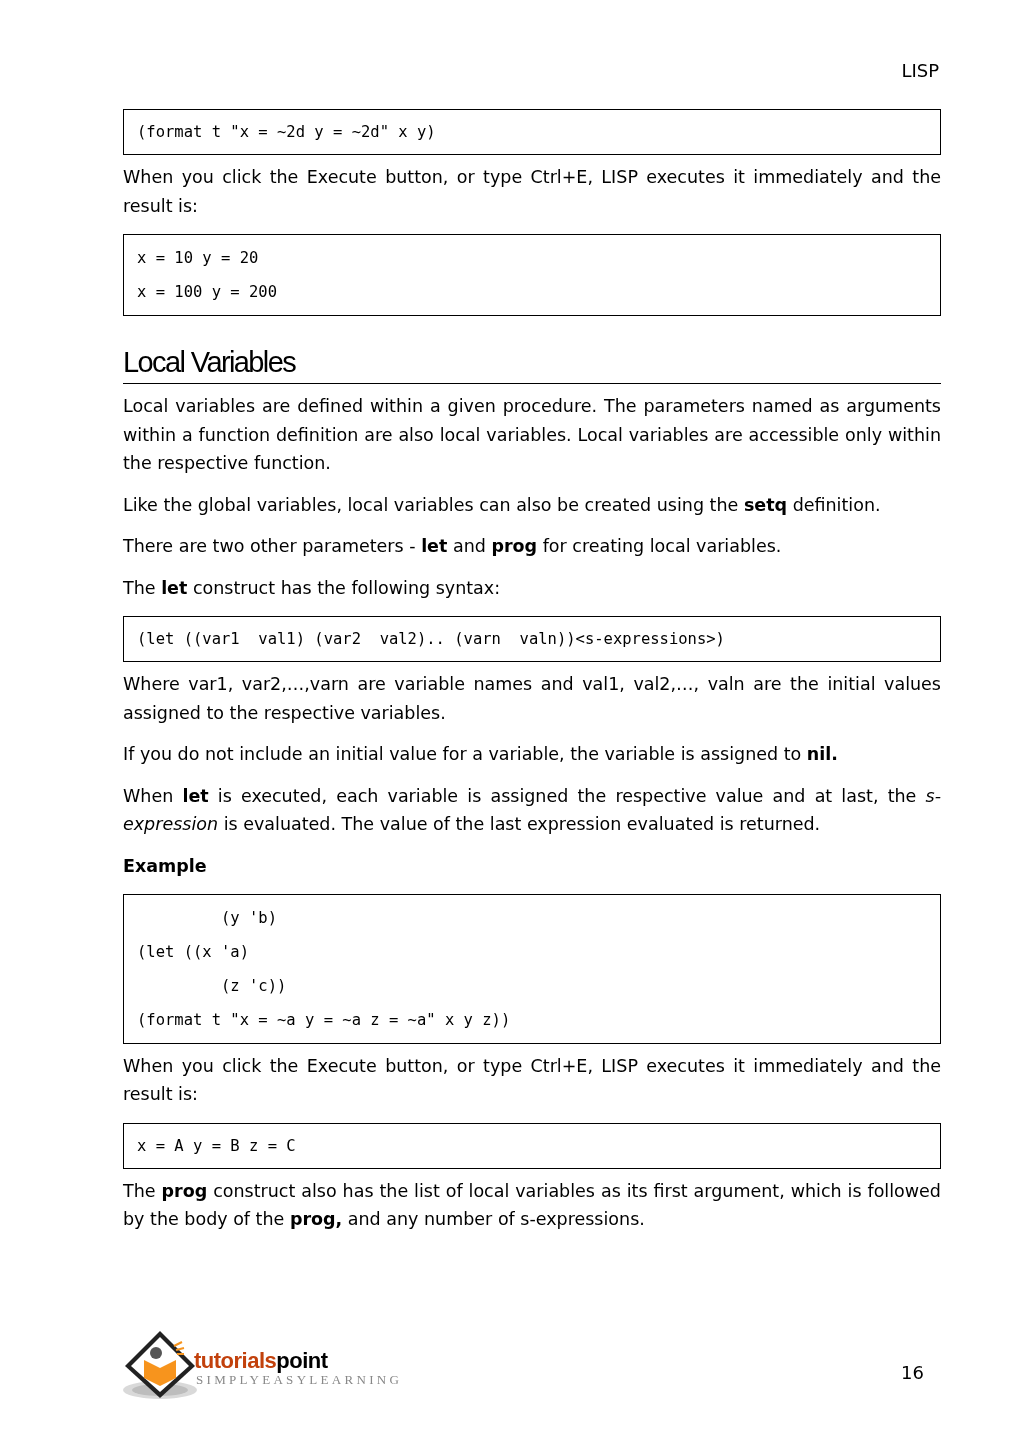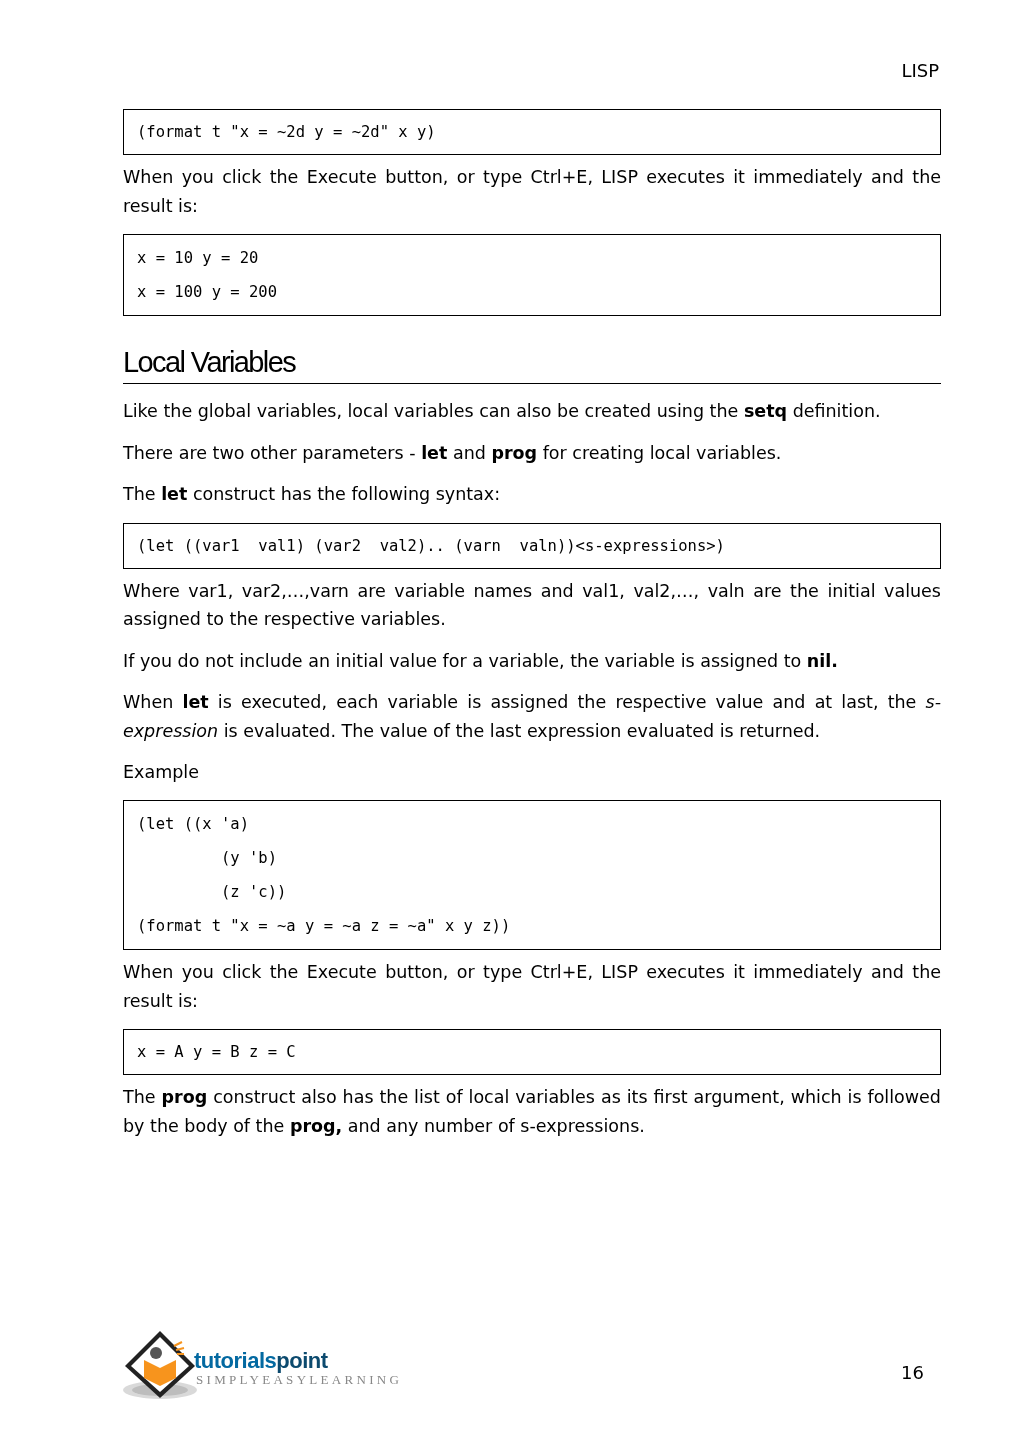--- a/index.html
+++ b/index.html
@@ -8,21 +8,21 @@
   .header-title { position: absolute; top: 60px; right: 80px; font-size: 18px; }
   .content { position: absolute; left: 123px; top: 109px; width: 818px; }
   .code { border: 1px solid #000; padding: 10px 13px; font-family: "DejaVu Sans Mono", monospace;
           font-size: 15.5px; line-height: 34px; white-space: pre; box-sizing: border-box; width: 818px; }
   .code.single { padding: 5px 13px; }
   .code.multi { padding: 6px 13px; }
   .para { font-size: 17.5px; line-height: 28.5px; text-align: justify; margin: 8px 0 0 0; }
   .para.sp { margin-top: 13px; }
   .heading { font-family: "Liberation Sans", sans-serif; font-weight: normal; font-size: 29px;
              letter-spacing: -1.6px; border-bottom: 1.5px solid #000; padding-bottom: 4px; margin-top: 30px; }
-  .subhead { font-weight: normal; font-size: 17.5px; margin-top: 13px; line-height: 28px; }
+  .subhead { font-weight: bold; font-size: 17.5px; margin-top: 13px; line-height: 28px; }
   .footer-logo { position: absolute; left: 122px; top: 1328px; width: 245px; height: 75px; }
   .page-num { position: absolute; top: 1362px; right: 95px; font-size: 18px; }
   b { font-weight: bold; }
   i { font-style: italic; }
 </style>
 </head>
 <body>
 
 <div class="header-title">LISP</div>
 
@@ -30,59 +30,60 @@
 
   <div class="code single"><div>(format t "x = ~2d y = ~2d" x y)</div></div>
 
   <p class="para">When you click the Execute button, or type Ctrl+E, LISP executes it immediately and the result is:</p>
 
   <div style="height:14px"></div>
   <div class="code multi"><div>x = 10 y = 20</div><div>x = 100 y = 200</div></div>
 
   <div class="heading">Local Variables</div>
 
+  <p class="para">Local variables are defined within a given procedure. The parameters named as arguments within a function definition are also local variables. Local variables are accessible only within the respective function.</p>
 
   <p class="para sp"><span>Like the global variables, local variables can also be created using the </span><b>setq</b><span> definition.</span></p>
 
   <p class="para sp"><span>There are two other parameters - </span><b>let</b><span> and </span><b>prog</b><span> for creating local variables.</span></p>
 
   <p class="para sp"><span>The </span><b>let</b><span> construct has the following syntax:</span></p>
 
   <div style="height:14px"></div>
   <div class="code single"><div>(let ((var1  val1) (var2  val2).. (varn  valn))&lt;s-expressions&gt;)</div></div>
 
   <p class="para">Where var1, var2,…,varn are variable names and val1, val2,…, valn are the initial values assigned to the respective variables.</p>
 
   <p class="para sp"><span>If you do not include an initial value for a variable, the variable is assigned to </span><b>nil.</b></p>
 
   <p class="para sp"><span>When </span><b>let</b><span> is executed, each variable is assigned the respective value and at last, the </span><i>s-expression</i><span> is evaluated. The value of the last expression evaluated is returned.</span></p>
 
   <div class="subhead">Example</div>
 
 
   <div style="height:14px"></div>
-  <div class="code multi"><div>(let ((x 'a)</div><div>         (y 'b)</div><div>         (z 'c))</div><div>(format t "x = ~a y = ~a z = ~a" x y z))</div></div>
+  <div class="code multi"><div>         (y 'b)</div><div>(let ((x 'a)</div><div>         (z 'c))</div><div>(format t "x = ~a y = ~a z = ~a" x y z))</div></div>
 
   <p class="para">When you click the Execute button, or type Ctrl+E, LISP executes it immediately and the result is:</p>
 
   <div style="height:14px"></div>
   <div class="code single"><div>x = A y = B z = C</div></div>
 
   <p class="para"><span>The </span><b>prog</b><span> construct also has the list of local variables as its first argument, which is followed by the body of the </span><b>prog,</b><span> and any number of s-expressions.</span></p>
 </div>
 
 <div class="footer-logo">
   <svg width="245" height="75" viewBox="0 0 245 75">
     <ellipse cx="38" cy="62" rx="37" ry="9" fill="#d9d9d9"></ellipse>
     <ellipse cx="38" cy="62" rx="28" ry="6" fill="#bdbdbd"></ellipse>
     <polygon points="38,3 73,38 38,70 3,38" fill="#222"></polygon>
     <polygon points="38,9 67,38 38,64 9,38" fill="#fff"></polygon>
     <path d="M22 32 L38 40 L54 32 L54 50 L38 58 L22 50 Z" fill="#f7941d"></path>
     <circle cx="34" cy="25" r="6" fill="#555"></circle>
     <path d="M52 18 l8 -4 M54 22 l8 -2 M55 26 l7 0" stroke="#f7941d" stroke-width="2"></path>
   </svg>
   <div style="position:absolute;left:72px;top:20px;font-family:'Liberation Sans',sans-serif;font-weight:bold;font-size:22px;letter-spacing:-0.5px;">
-    <span style="color:#0369a1">tutorials</span><span style="color:#0c4a6e">point</span>
+    <span style="color:#c2410c">tutorials</span><span style="color:#000000">point</span>
   </div>
   <div style="position:absolute;left:74px;top:44px;font-family:Liberation Serif, serif;font-size:13px;letter-spacing:3.3px;color:#888;">SIMPLYEASYLEARNING</div>
 </div>
 
 <div class="page-num">16</div>
 
 </body></html>

